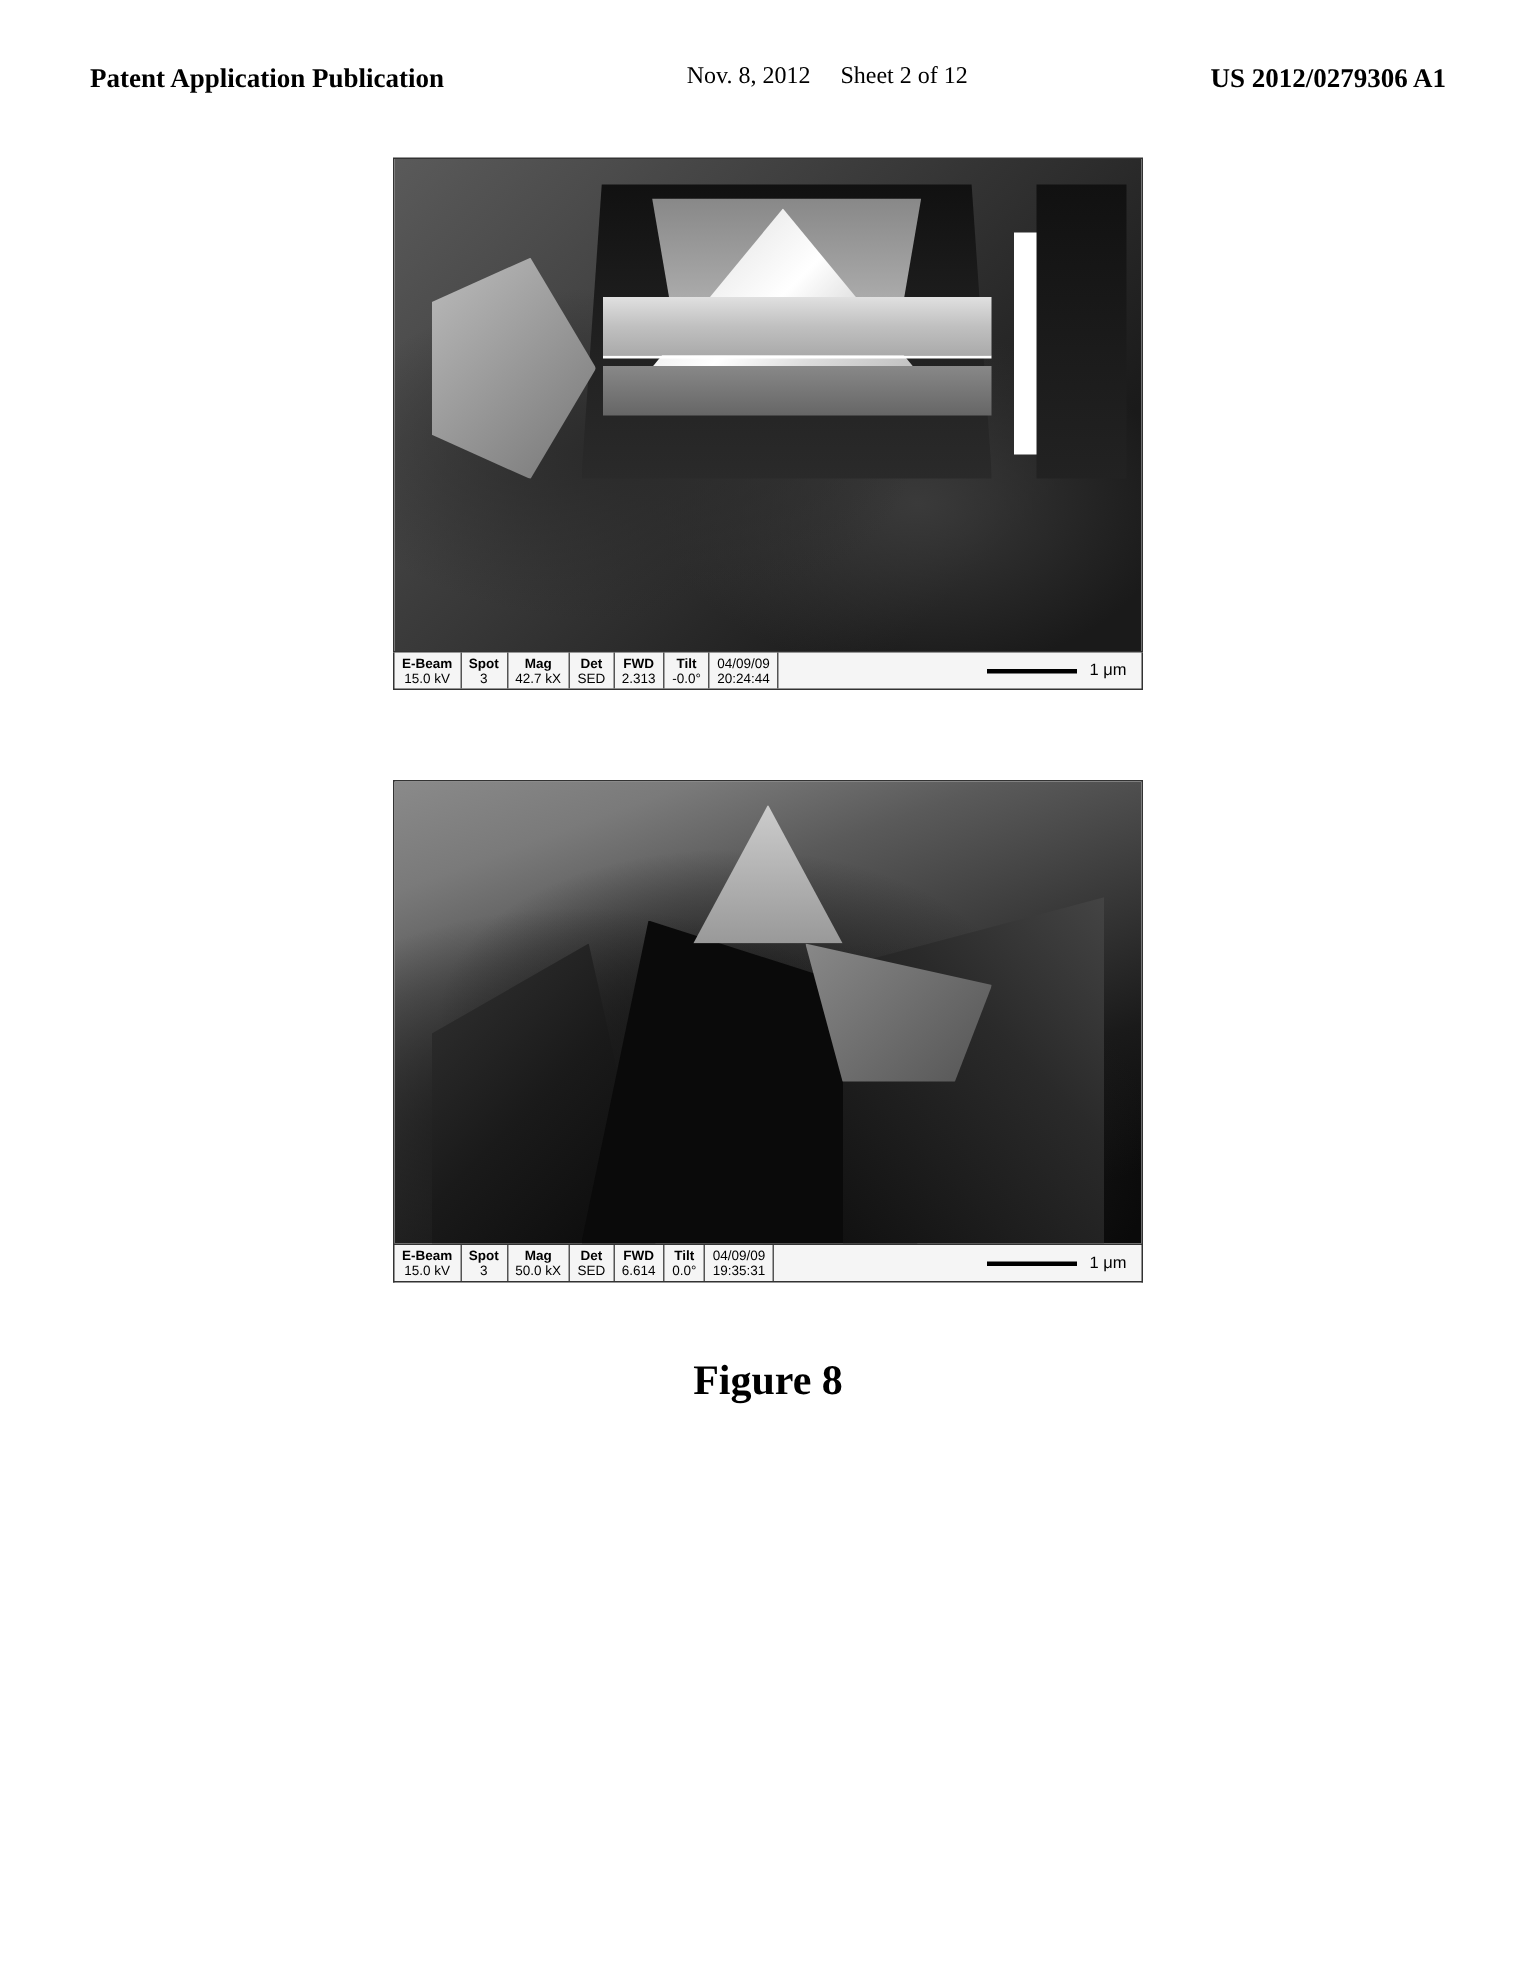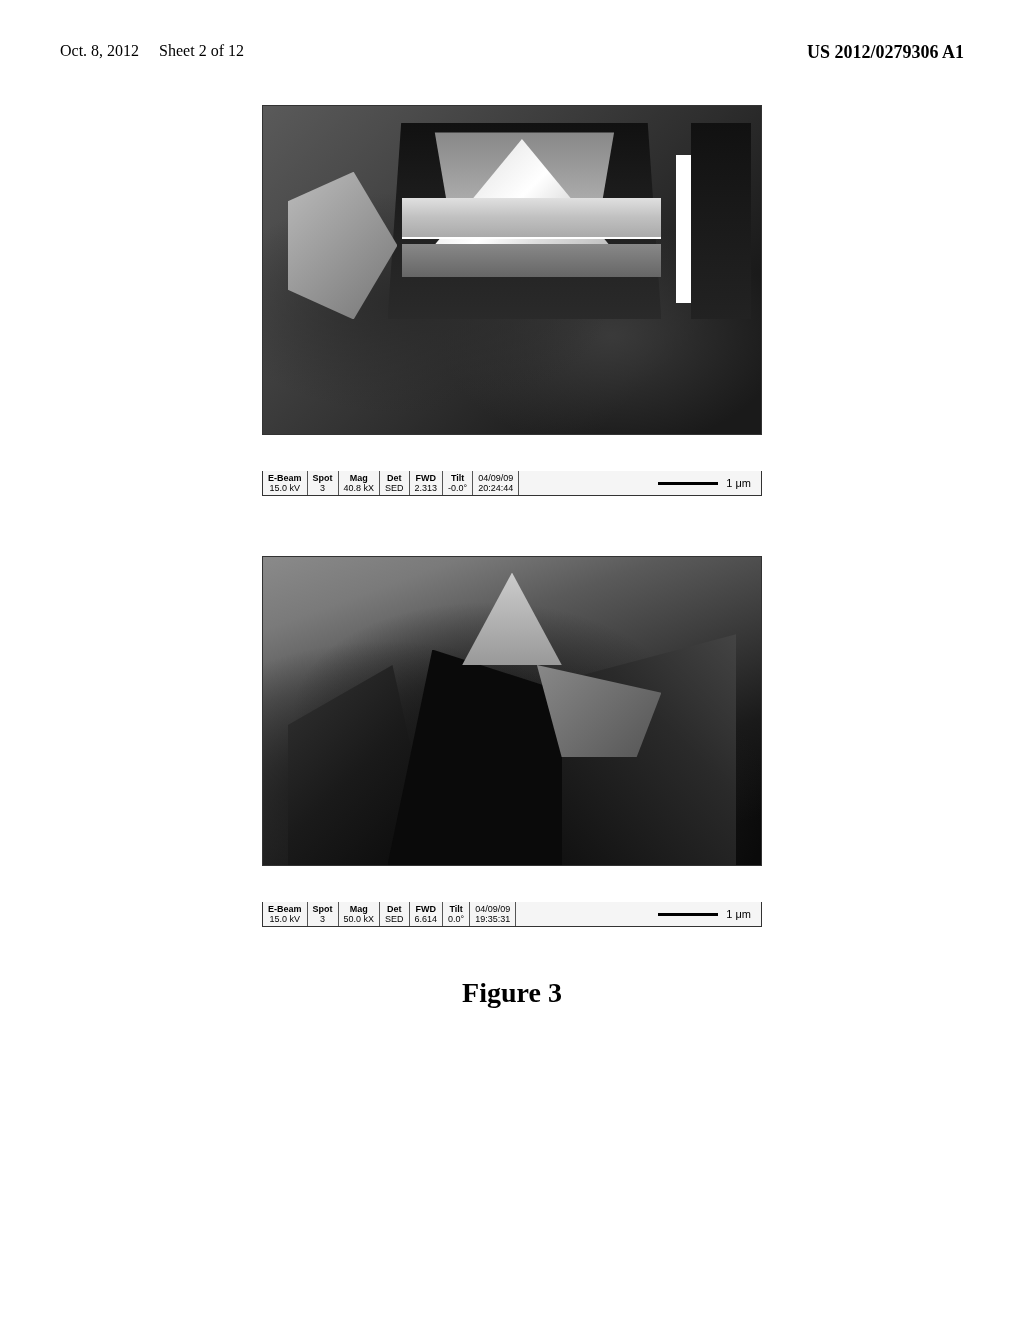--- a/index.html
+++ b/index.html
@@ -255,21 +255,20 @@
     }
 
     .data-bar-container {
       display: flex;
       width: 500px;
       border: 1px solid #333;
       border-top: none;
       background: #f5f5f5;
       font-size: 10px;
       font-family: Arial, sans-serif;
-      margin-top: 36px;
     }
 
     .db-section {
       border-right: 1px solid #555;
       padding: 2px 5px;
       display: flex;
       flex-direction: column;
       justify-content: center;
       align-items: center;
       font-size: 10px;
@@ -308,22 +307,23 @@
     .spacer {
       height: 20px;
     }
   </style>
 </head>
 <body>
 
 <div class="page-container">
 
   <div class="header">
+    <div class="header-left">Patent Application Publication</div>
     <div class="header-center">
-      <span>Oct. 8, 2012</span>&nbsp;&nbsp;&nbsp;&nbsp;
+      <span>Nov. 8, 2012</span>&nbsp;&nbsp;&nbsp;&nbsp;
       <span>Sheet 2 of 12</span>
     </div>
     <div class="header-right">US 2012/0279306 A1</div>
   </div>
 
   <div class="content-area">
 
     <div class="figure-block">
 
       <div class="sem-image sem-image-top">
@@ -344,21 +344,21 @@
         <div class="db-section">
           <span class="db-label">E-Beam</span>
           <span class="db-value">15.0 kV</span>
         </div>
         <div class="db-section">
           <span class="db-label">Spot</span>
           <span class="db-value">3</span>
         </div>
         <div class="db-section">
           <span class="db-label">Mag</span>
-          <span class="db-value">40.8 kX</span>
+          <span class="db-value">42.7 kX</span>
         </div>
         <div class="db-section">
           <span class="db-label">Det</span>
           <span class="db-value">SED</span>
         </div>
         <div class="db-section">
           <span class="db-label">FWD</span>
           <span class="db-value">2.313</span>
         </div>
         <div class="db-section">
@@ -419,16 +419,16 @@
           <span class="db-value">04/09/09</span>
           <span class="db-value">19:35:31</span>
         </div>
         <div class="db-scale">
           <span class="scale-line"></span>
           <span class="scale-text">1 μm</span>
         </div>
       </div>
     </div>
 
-    <div class="figure-label">Figure 3</div>
+    <div class="figure-label">Figure 8</div>
 
   </div>
 </div>
 
 </body></html>

